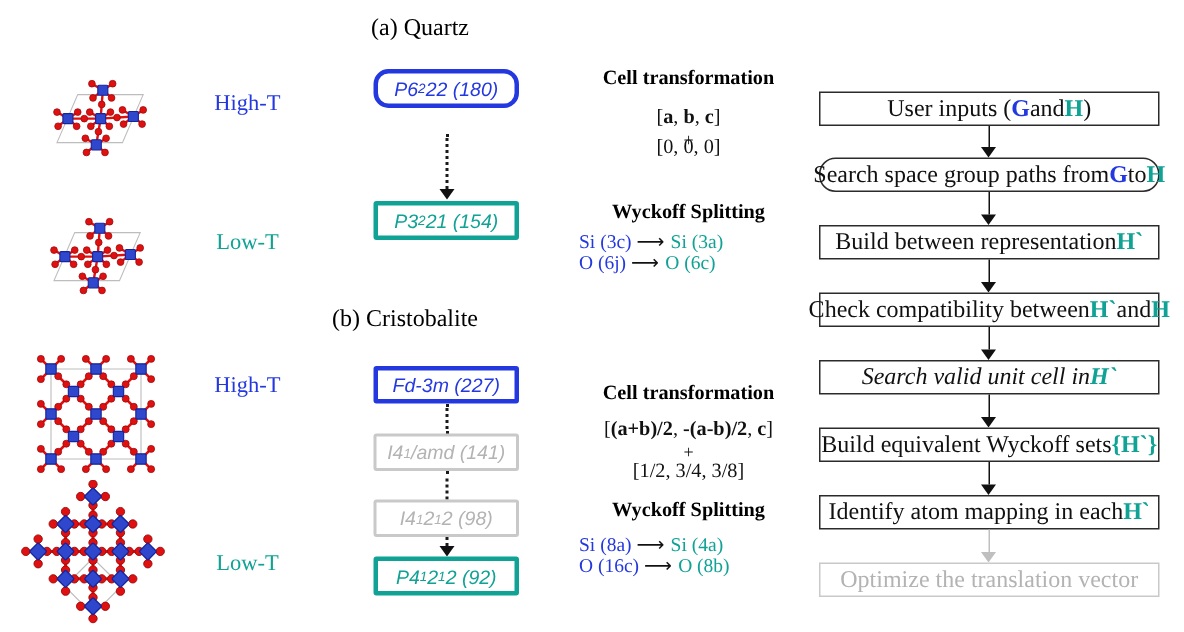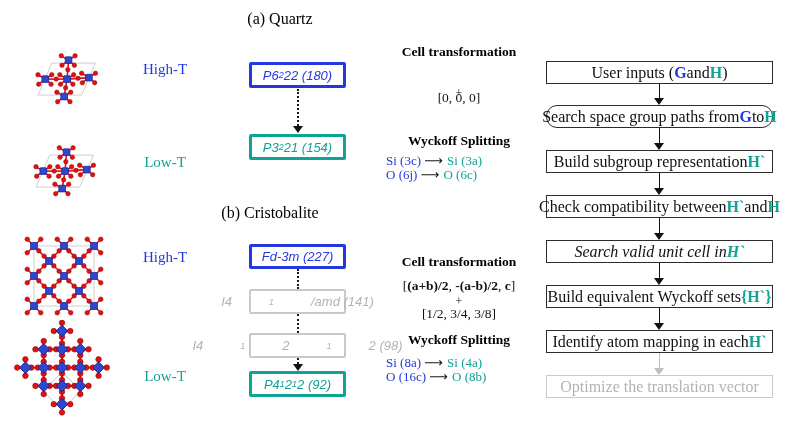--- a/index.html
+++ b/index.html
@@ -8,21 +8,21 @@
   .abs{position:absolute;}
   .ptitle{position:absolute;font-size:16px;color:#000;text-align:center;white-space:nowrap;}
   .tlabel{position:absolute;font-size:15px;width:64px;text-align:center;white-space:nowrap;}
   .t-blue{color:var(--blue);}
   .t-teal{color:var(--teal);}
   .sg-box{position:absolute;left:249px;width:97px;height:26px;box-sizing:border-box;
           border:3px solid #000;border-radius:2px;background:#fff;display:flex;align-items:center;
           justify-content:center;font:italic 13px "Liberation Sans",sans-serif;white-space:nowrap;}
   .sg-blue{border-color:var(--blue);color:var(--blue);}
   .sg-teal{border-color:var(--teal);color:var(--teal);}
-  .sg-gray{border-color:var(--grayb);color:var(--grayt);border-width:2px;gap:37px;}
+  .sg-gray{border-color:var(--grayb);color:var(--grayt);border-width:2px;}
   .algo-box{position:absolute;left:546px;width:227px;height:23px;box-sizing:border-box;
             border:1.5px solid #2b2b2b;background:#fff;display:flex;align-items:center;justify-content:center;
             font-size:16px;white-space:nowrap;}
   .algo-gray{border-color:var(--grayb);color:var(--grayt);}
   .varrow{position:absolute;width:12px;display:flex;flex-direction:column;align-items:center;}
   .varrow .line{flex:1;width:0;border-left:1.6px solid #111;}
   .varrow.dotted .line{border-left:2.5px dotted #1a1a1a;}
   .varrow .head{width:0;height:0;border-left:5px solid transparent;border-right:5px solid transparent;
                 border-top:7px solid #111;}
   .varrow.gray .line{border-left-color:#bfbfbf;}
@@ -397,36 +397,37 @@
         <rect x="73.80000000000001" y="67.80000000000001" width="9.2" height="9.2" rx="1" fill="#2f47cc" stroke="#15249a" stroke-width="1" transform="rotate(45 78.4 72.4)"></rect>
         <rect x="53.4" y="88.2" width="9.2" height="9.2" rx="1" fill="#2f47cc" stroke="#15249a" stroke-width="1" transform="rotate(45 58 92.8)"></rect>
       </g>
     </svg>
 
   <div class="tlabel t-blue" style="left:133px;top:61px;">High-T</div>
   <div class="tlabel t-teal" style="left:133px;top:154px;">Low-T</div>
   <div class="tlabel t-blue" style="left:133px;top:249px;">High-T</div>
   <div class="tlabel t-teal" style="left:133px;top:368px;">Low-T</div>
 
-  <div class="sg-box sg-blue" style="top:62px;">
+  <div class="sg-box sg-blue" style="top:46px;border-radius:10px;">
       <span>P6</span>
       <span class="sub">2</span>
       <span>22 (180)</span>
     </div>
   <div class="varrow dotted" style="left:292px;top:89px;height:44px;">
     <div class="line"></div>
     <div class="head"></div>
   </div>
   <div class="sg-box sg-teal" style="top:134px;">
       <span>P3</span>
       <span class="sub">2</span>
       <span>21 (154)</span>
     </div>
 
   <div class="rh" style="top:44px;">Cell transformation</div>
+  <div class="rc" style="top:70px;"><span>[</span><span class="seg-bold">a</span><span>, </span><span class="seg-bold">b</span><span>, </span><span class="seg-bold">c</span><span>]</span></div>
   <div class="plus" style="top:88px;">+</div>
   <div class="rc" style="top:90px;">[0, 0, 0]</div>
   <div class="rh" style="top:133px;">Wyckoff Splitting</div>
   <div class="wrow" style="top:153px;"><span class="seg-blue">Si (3c) </span><span class="arrowseg">⟶ </span><span class="seg-teal">Si (3a)</span></div>
   <div class="wrow" style="top:167px;"><span class="seg-blue">O (6j) </span><span class="arrowseg">⟶ </span><span class="seg-teal">O (6c)</span></div>
 
   <div id="panel-b-chain">
       <div class="sg-box sg-blue" style="top: 244px; height: 25px;">
         <span>Fd-3m (227)</span>
       </div>
@@ -485,21 +486,21 @@
         <span>Search space group paths from </span>
         <span class="seg-blue seg-bold">G</span>
         <span> to </span>
         <span class="seg-teal seg-bold">H</span>
       </div>
       <div class="varrow" style="left: 653px; top: 128px; height: 22px;">
         <div class="line"></div>
         <div class="head"></div>
       </div>
       <div class="algo-box" style="top: 150px;">
-        <span>Build subgroup representation </span>
+        <span>Build between representation </span>
         <span class="seg-teal seg-bold">H`</span>
       </div>
       <div class="varrow" style="left: 653px; top: 173px; height: 22px;">
         <div class="line"></div>
         <div class="head"></div>
       </div>
       <div class="algo-box" style="top: 195px;">
         <span>Check compatibility between </span>
         <span class="seg-teal seg-bold">H`</span>
         <span> and </span>

